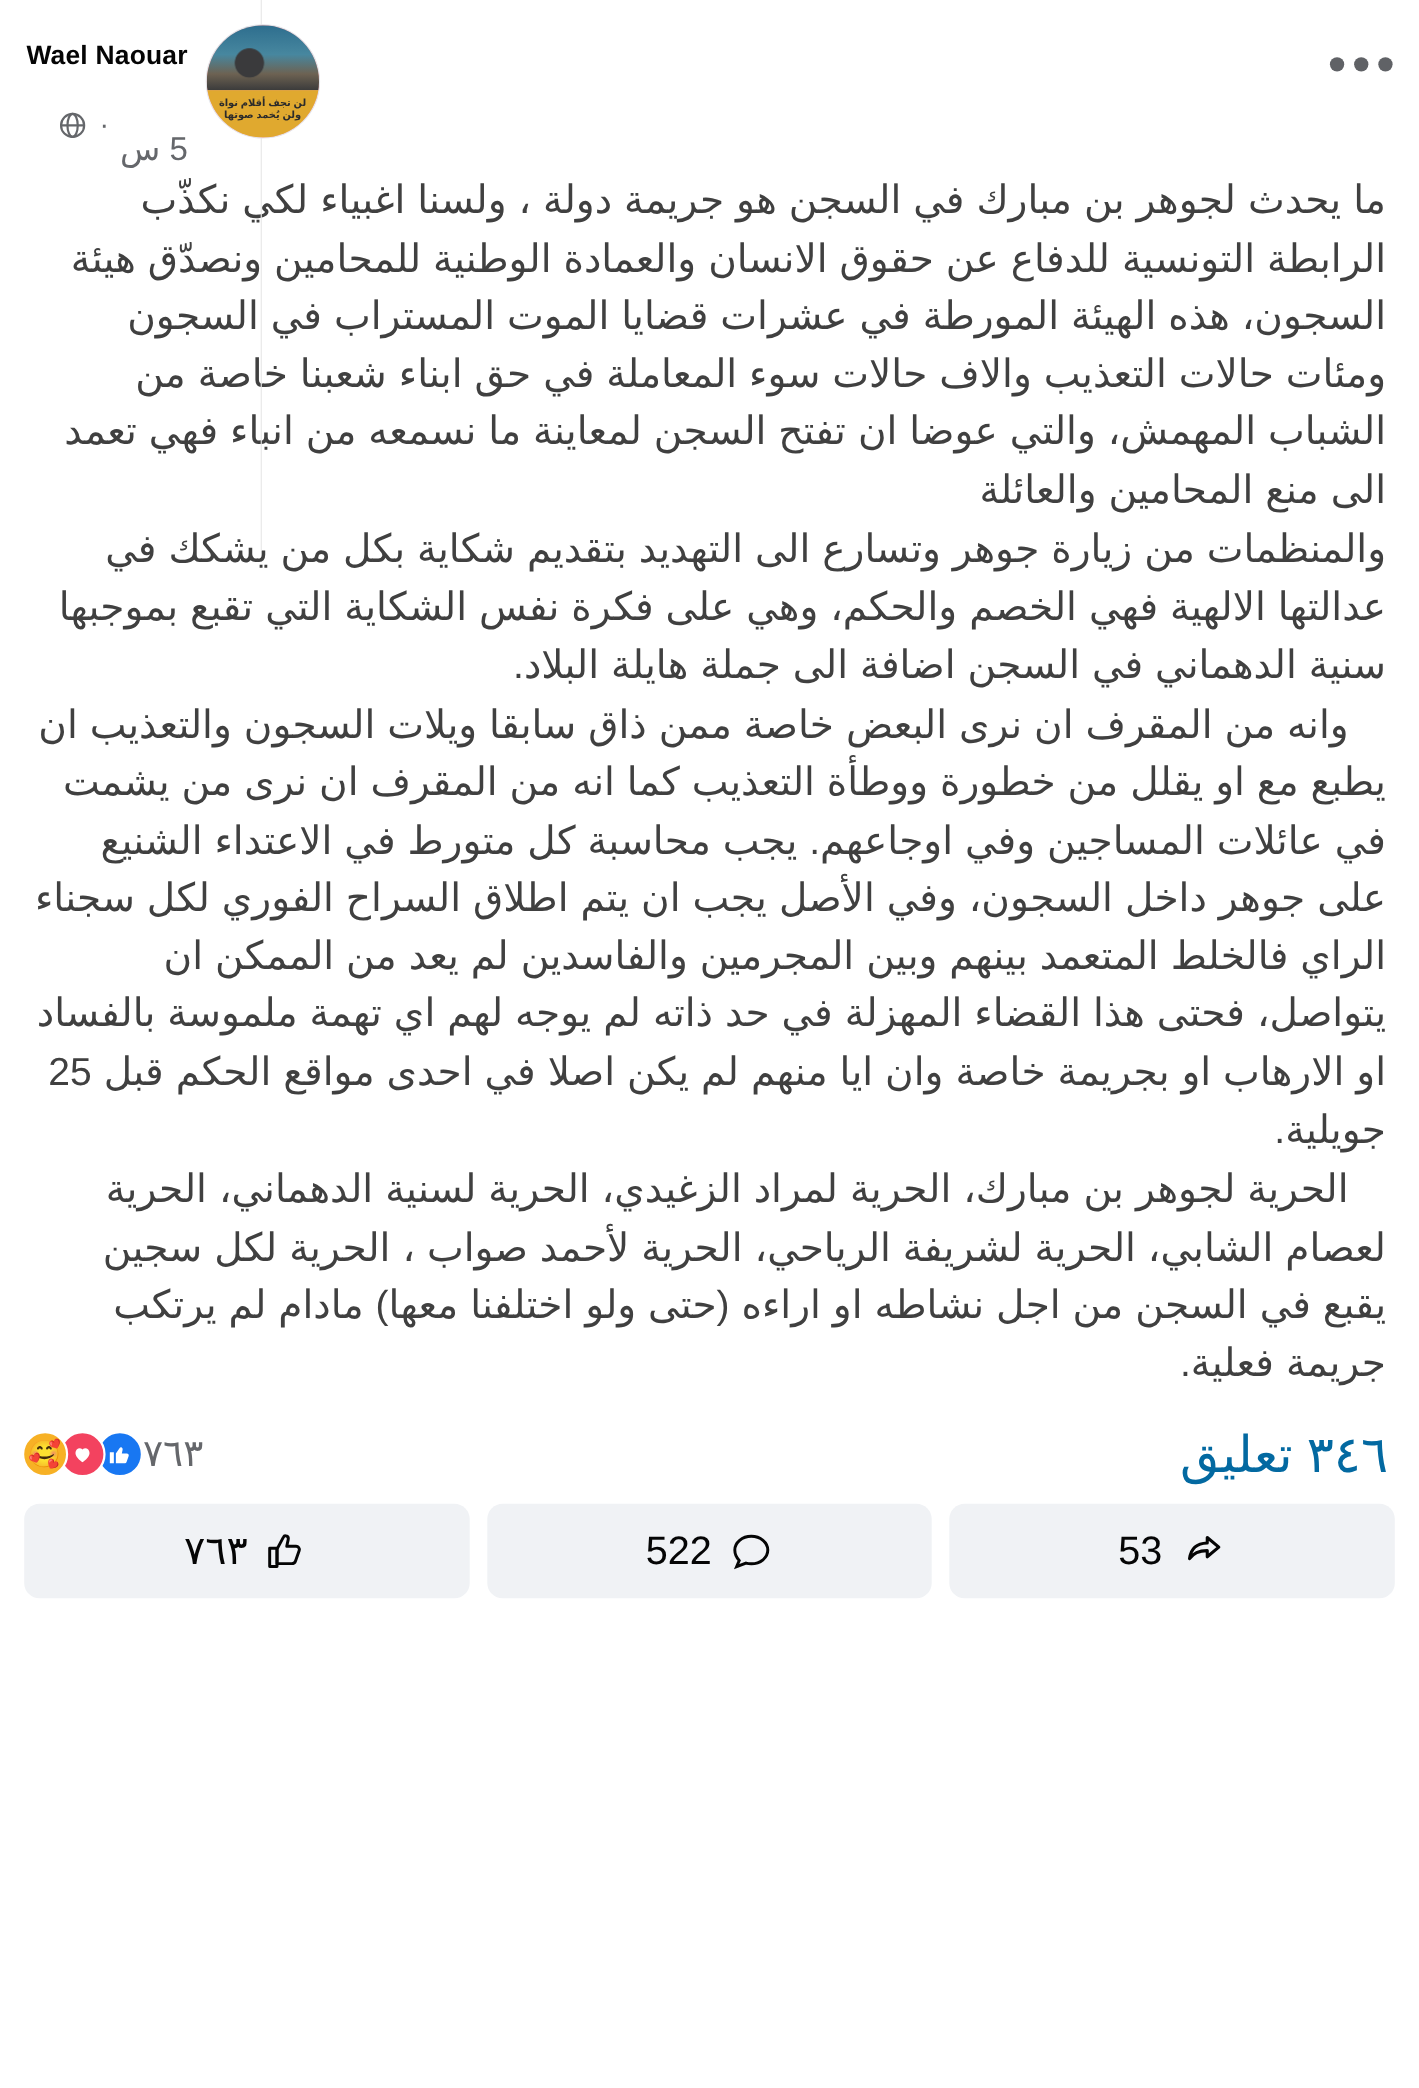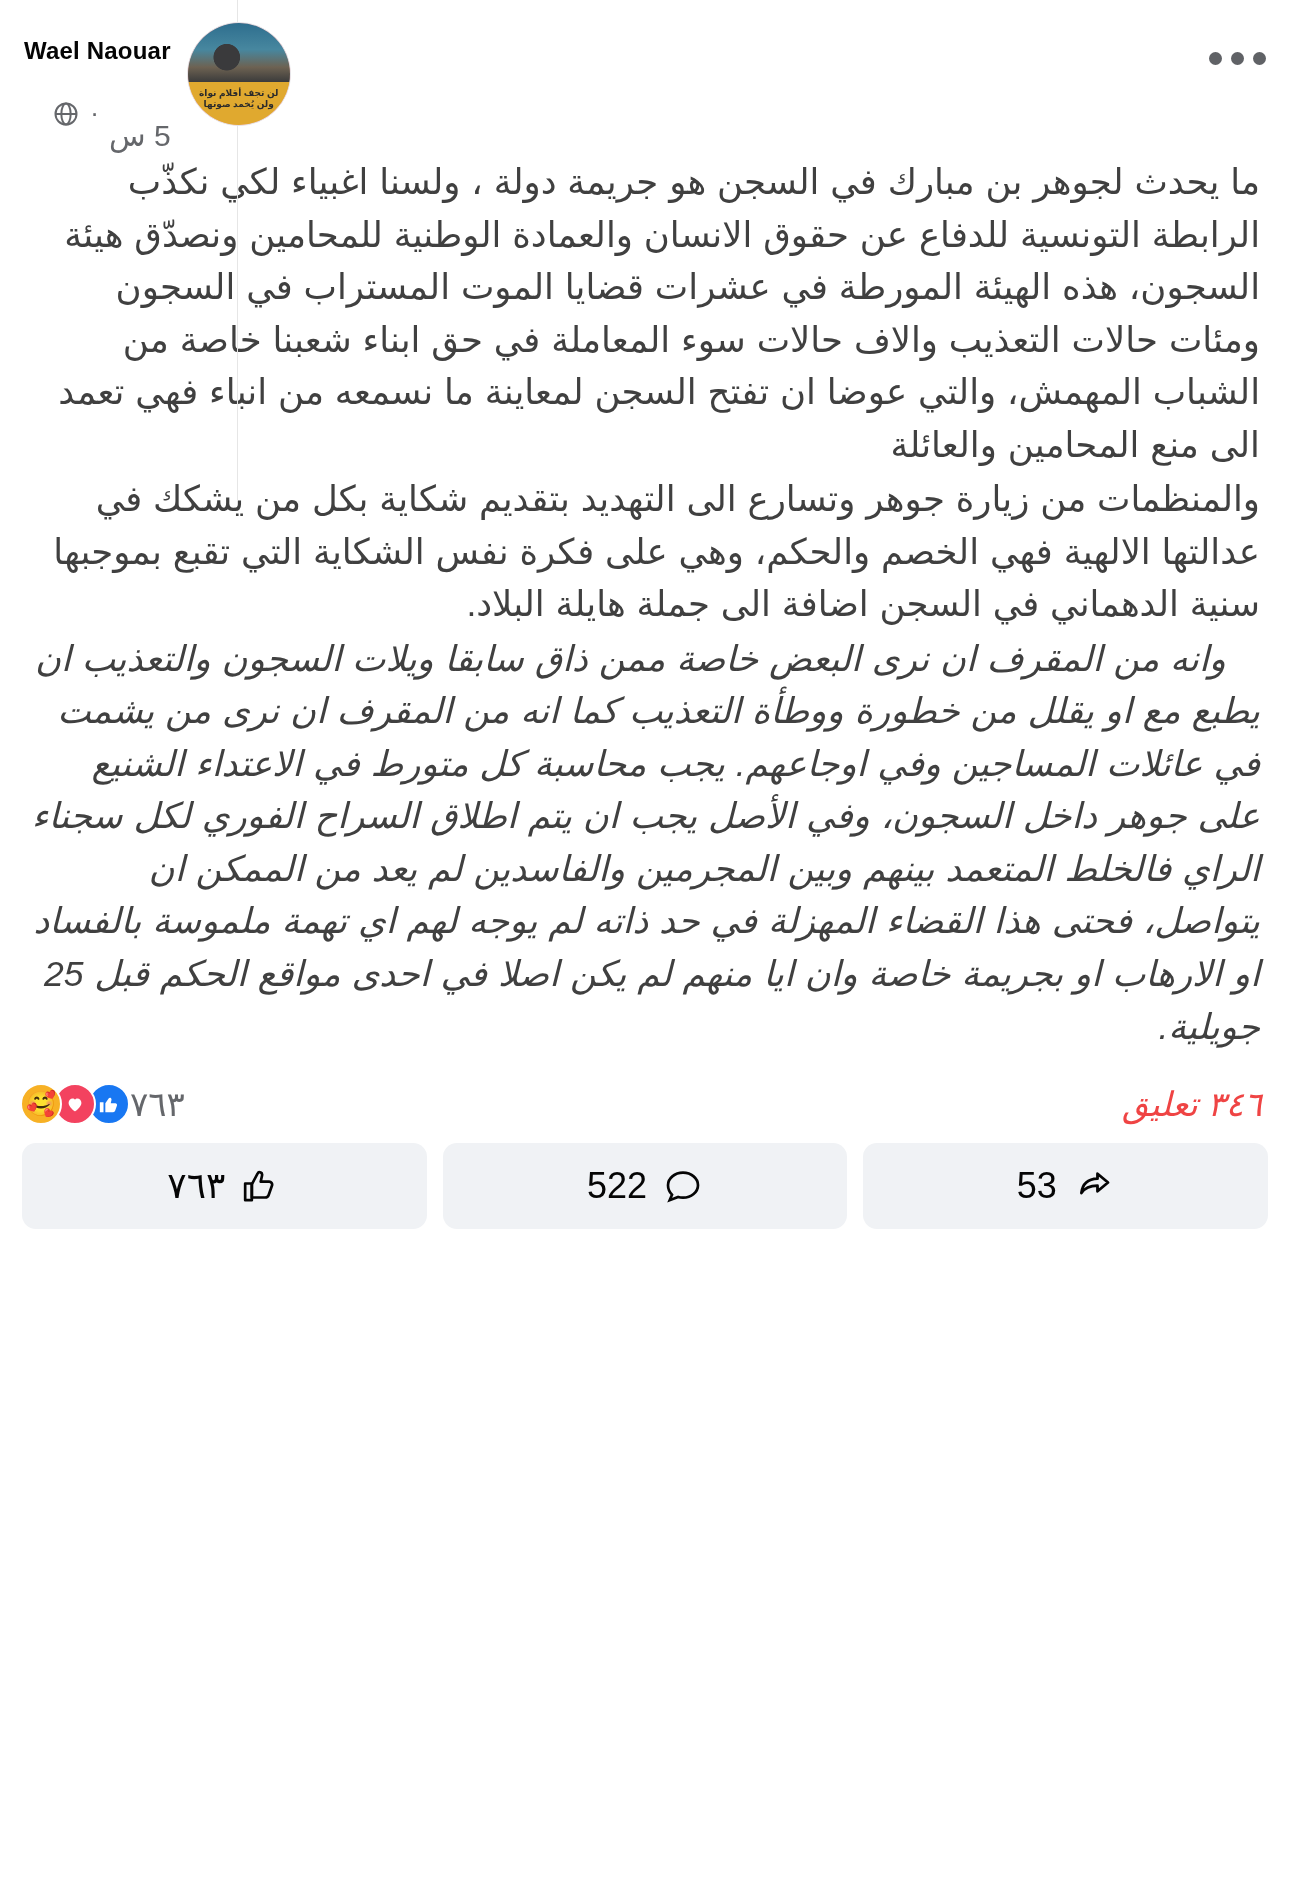--- a/index.html
+++ b/index.html
@@ -113,21 +113,21 @@
   }
   .post-body p {
     margin: 0;
     color: #404040;
     font-size: 35.5px;
     line-height: 1.48;
     text-align: right;
     direction: rtl;
     word-spacing: 1px;
   }
-  .post-body p.indent { text-indent: 34px; font-style: italic; }
+  .post-body p.indent { text-indent: 34px; }
   .post-body p + p { margin-top: 2px; }
 
   
   .reaction-row {
     display: flex;
     flex-direction: row;
     align-items: center;
     justify-content: space-between;
     padding: 18px 28px 12px 28px;
     margin-top: 12px;
@@ -150,23 +150,22 @@
     border-radius: 50%;
     border: 2px solid #ffffff;
     display: flex; align-items: center; justify-content: center;
     font-size: 24px;
     margin-left: -8px;
   }
   .r-like { background: #1877f2; color: #fff; }
   .r-love { background: #f3425f; color: #fff; }
   .r-care { background: #f7b125; color: #fff; }
   .comments-count {
-    color: #ef4444;
-    font-size: 34px;
-    font-style: italic;
+    color: #0369a1;
+    font-size: 46px;
   }
 
   
   .action-bar {
     display: flex;
     flex-direction: row-reverse;
     gap: 16px;
     padding: 6px 22px 26px 22px;
   }
   .action-btn {
@@ -229,20 +228,21 @@
       <span></span>
       <span></span>
       <span></span>
     </div>
   </div>
 
   <div class="post-body">
     <p>ما يحدث لجوهر بن مبارك في السجن هو جريمة دولة ، ولسنا اغبياء لكي نكذّب الرابطة التونسية للدفاع عن حقوق الانسان والعمادة الوطنية للمحامين ونصدّق هيئة السجون، هذه الهيئة المورطة في عشرات قضايا الموت المستراب في السجون ومئات حالات التعذيب والاف حالات سوء المعاملة في حق ابناء شعبنا خاصة من الشباب المهمش، والتي عوضا ان تفتح السجن لمعاينة ما نسمعه من انباء فهي تعمد الى منع المحامين والعائلة</p>
     <p>والمنظمات من زيارة جوهر وتسارع الى التهديد بتقديم شكاية بكل من يشكك في عدالتها الالهية فهي الخصم والحكم، وهي على فكرة نفس الشكاية التي تقبع بموجبها سنية الدهماني في السجن اضافة الى جملة هايلة البلاد.</p>
     <p class="indent">وانه من المقرف ان نرى البعض خاصة ممن ذاق سابقا ويلات السجون والتعذيب ان يطبع مع او يقلل من خطورة ووطأة التعذيب كما انه من المقرف ان نرى من يشمت في عائلات المساجين وفي اوجاعهم. يجب محاسبة كل متورط في الاعتداء الشنيع على جوهر داخل السجون، وفي الأصل يجب ان يتم اطلاق السراح الفوري لكل سجناء الراي فالخلط المتعمد بينهم وبين المجرمين والفاسدين لم يعد من الممكن ان يتواصل، فحتى هذا القضاء المهزلة في حد ذاته لم يوجه لهم اي تهمة ملموسة بالفساد او الارهاب او بجريمة خاصة وان ايا منهم لم يكن اصلا في احدى مواقع الحكم قبل 25 جويلية.</p>
+    <p class="indent">الحرية لجوهر بن مبارك، الحرية لمراد الزغيدي، الحرية لسنية الدهماني، الحرية لعصام الشابي، الحرية لشريفة الرياحي، الحرية لأحمد صواب ، الحرية لكل سجين يقبع في السجن من اجل نشاطه او اراءه (حتى ولو اختلفنا معها) مادام لم يرتكب جريمة فعلية.</p>
   </div>
 
   <div class="reaction-row">
     <div class="comments-count">٣٤٦ تعليق</div>
     <div class="reactions-left">
       <div class="pill-icons">
         <div class="r-badge r-like">
           <svg width="22" height="22" viewBox="0 0 24 24" fill="#ffffff">
             <path d="M2 10h4v11H2zM8 21h8.5c1 0 1.9-.6 2.2-1.6l2-5.7c.4-1.2-.5-2.4-1.8-2.4h-5l.8-3.7c.2-1-.3-2-1.2-2.4-.6-.2-1.3 0-1.7.6L8 11.3z"></path>
           </svg>

